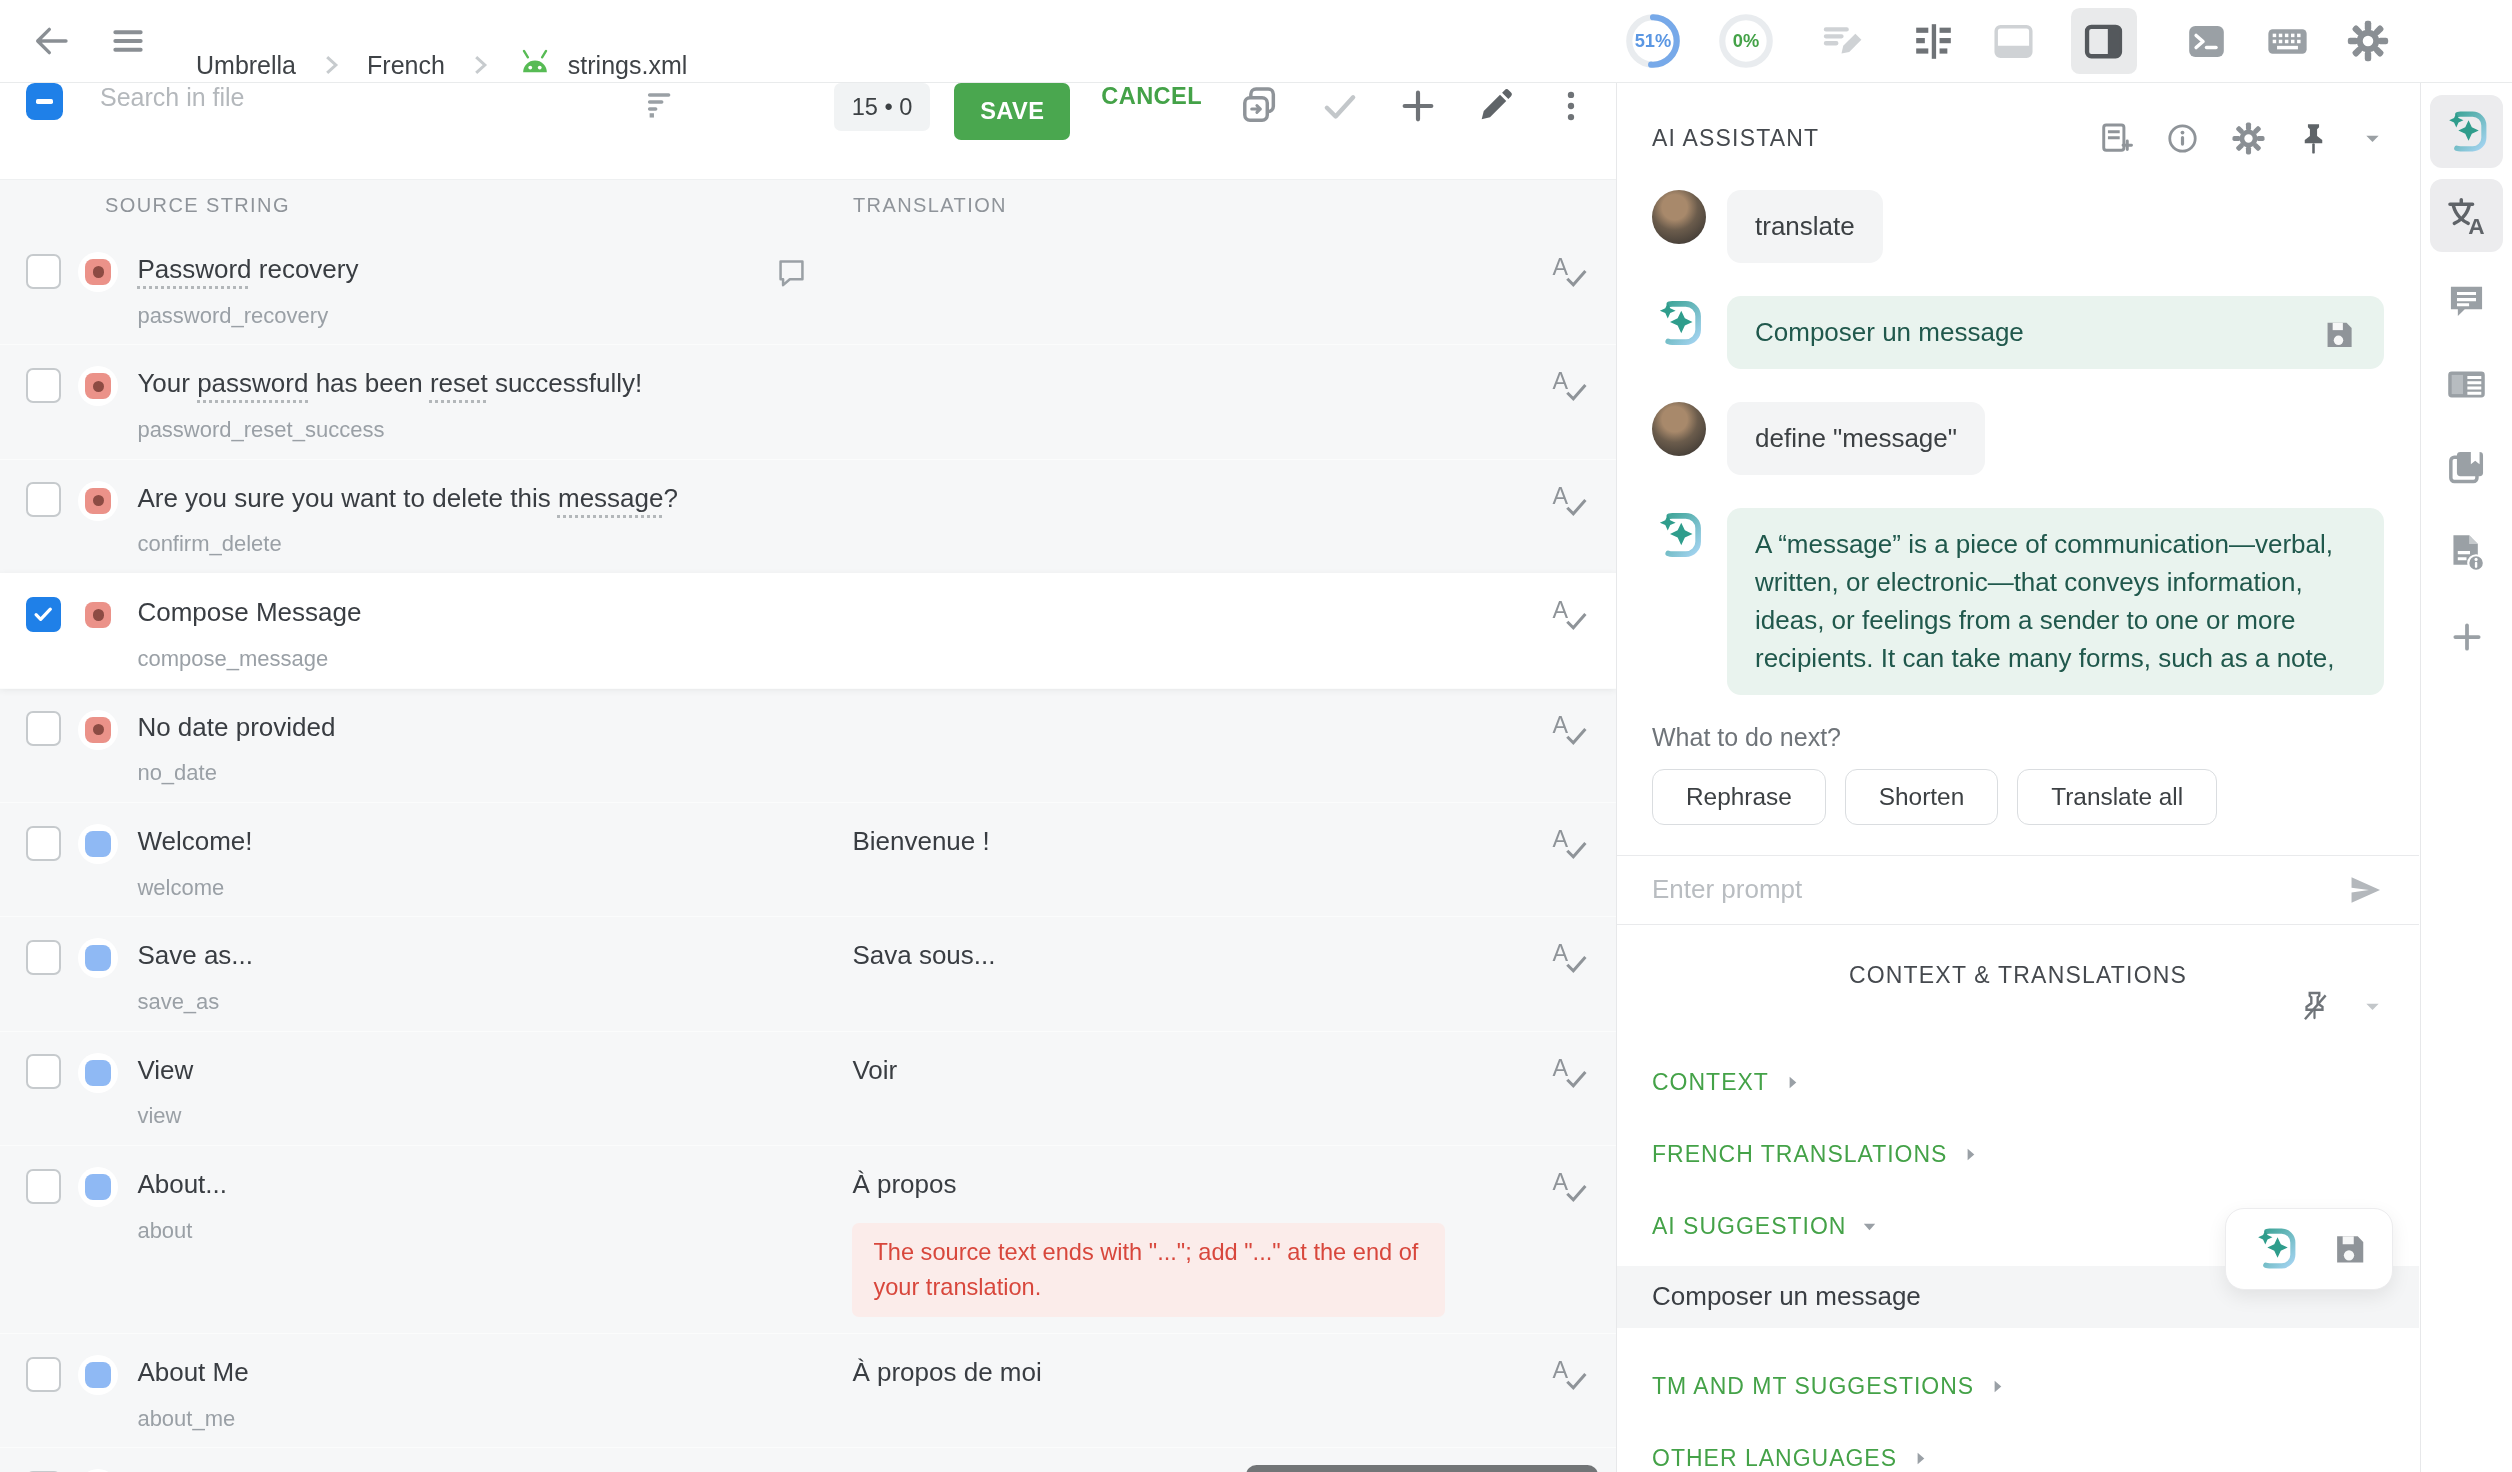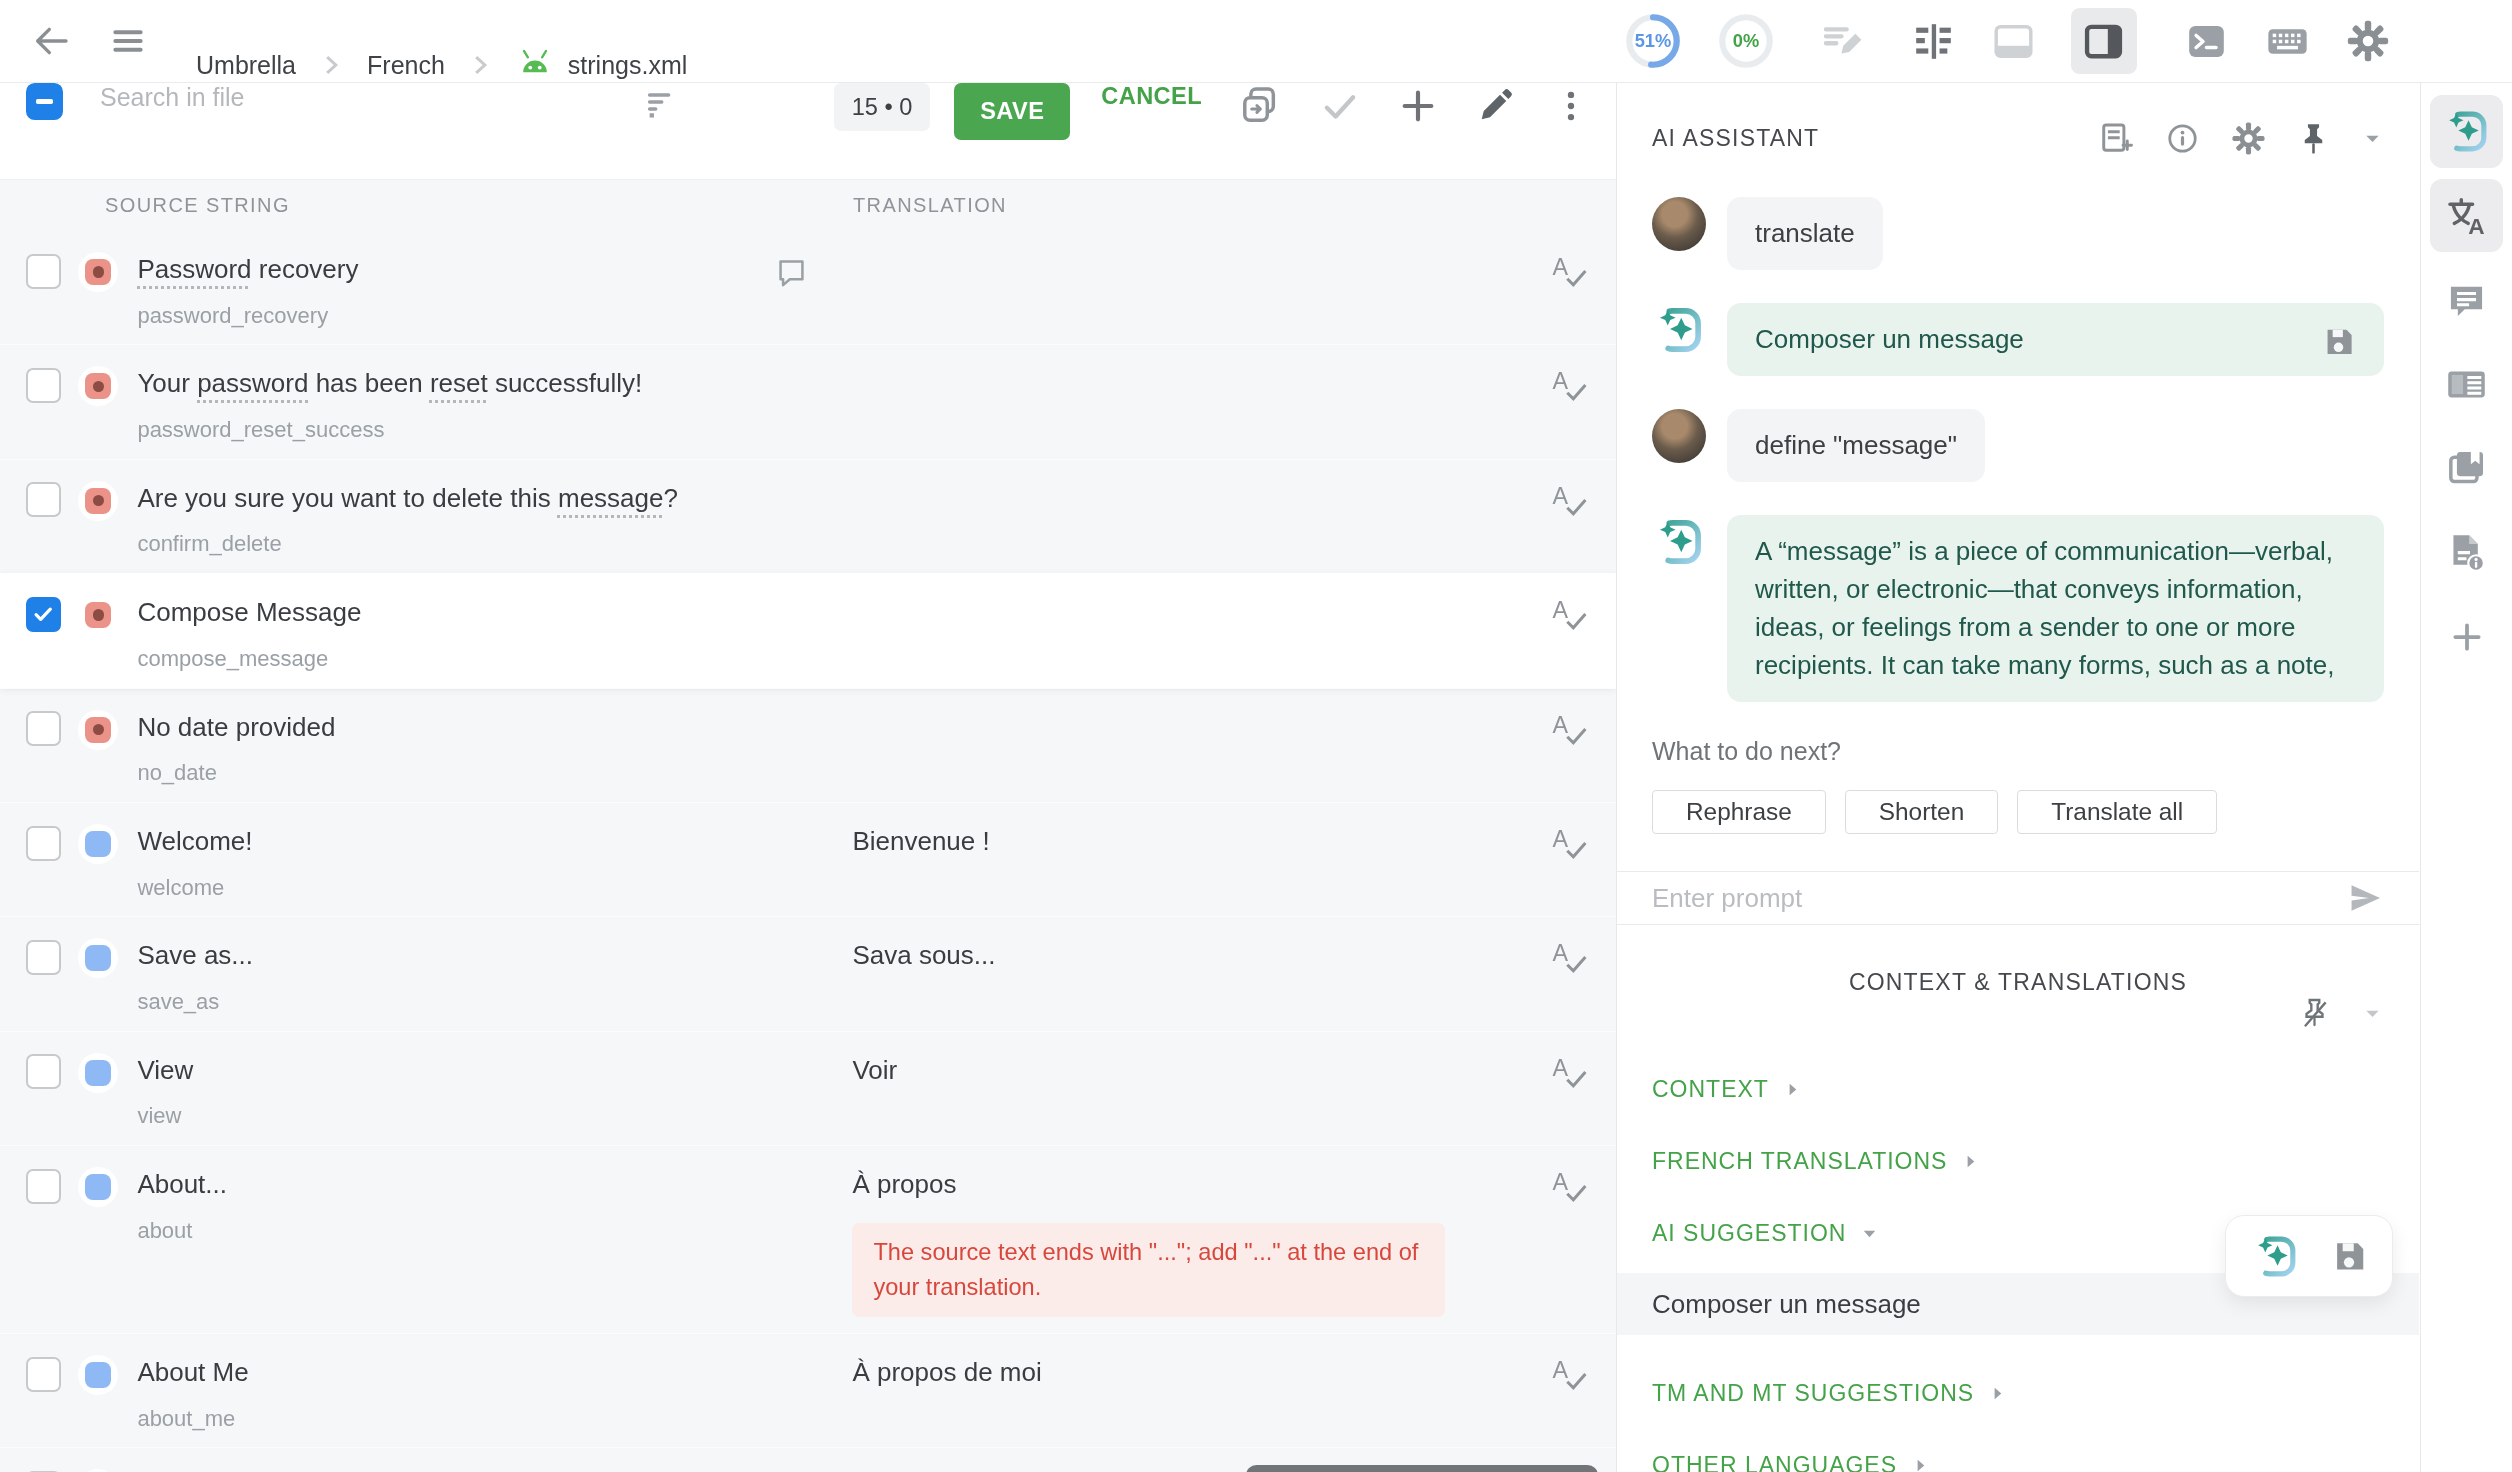--- a/index.html
+++ b/index.html
@@ -60,36 +60,36 @@
   .trblock { flex:1; padding-right:113px; }
   .tr { font-size:26px; color:#393d42; line-height:35px; min-height:0.9px; }
   .err { display:inline-block; background:#fbecea; color:#d8473c; font-size:23.6px; line-height:35px; border-radius:7px; padding:12.2px 21px; margin-top:21px; max-width:593px; }
   .comment { position:absolute; left:773px; top:23px; cursor:pointer; }
   .spell { position:absolute; right:28px; top:21px; cursor:pointer; z-index:9; }
 
   .pager { position:absolute; left:1246px; top:1382px; width:352px; height:73px; background:rgba(103,106,109,.93); border-radius:10.5px; display:flex; align-items:center; padding:0 31px; z-index:8; }
   .pager .plabel { color:#d8dadb; font-size:27px; font-weight:bold; letter-spacing:2.2px; }
 
   
-  .ai-pane { position:absolute; left:1616px; top:83px; width:803px; bottom:0; background:#fff; border-left:0.9px solid #e7e8ea; display:flex; flex-direction:column; overflow:hidden;gap:7px; }
+  .ai-pane { position:absolute; left:1616px; top:83px; width:803px; bottom:0; background:#fff; border-left:0.9px solid #e7e8ea; display:flex; flex-direction:column; overflow:hidden; }
   .ai-head { display:flex; align-items:center; padding:37px 35px 0 35px; }
   .ai-title { font-size:23px; color:#45494e; letter-spacing:1.2px; }
   .ai-head-icons { margin-left:auto; display:flex; align-items:center; gap:31px; }
   .msgs { padding:0 35px; }
   .msg { display:flex; margin-top:33px; gap:21px; align-items:flex-start; }
   .av { width:54px; height:54px; border-radius:50%; flex:none; background:radial-gradient(circle at 42% 32%, #a8896b 0 26%, #6b5c4c 48%, #2e2c2b 100%); }
   .ai-ic { width:54px; height:54px; flex:none; }
   .bub { background:#f3f4f5; border-radius:14px; padding:17.4px 28px; font-size:26px; line-height:38px; color:#3c4043; }
   .msg.ai .bub { background:#e9f3ee; color:#20584c; flex:1; display:flex; align-items:flex-start; gap:21px; }
   .msg.ai .txt { flex:1; }
   .bub.clamped .txt { max-height:154px; overflow:hidden; }
   .savei { flex:none; margin-top:3.5px; cursor:pointer; }
   .next { margin:28px 35px 0; font-size:25px; color:#6f7479; }
   .actions { display:flex; gap:19px; margin:17.4px 35px 0; }
-  .act { border:1.7px solid #dadde0; border-radius:4px; background:#fff; font-family:inherit; font-size:24.4px; color:#3c4043; padding:7px 33px; cursor:pointer; }
+  .act { border:1.7px solid #dadde0; border-radius:12px; background:#fff; font-family:inherit; font-size:24.4px; color:#3c4043; padding:13px 33px; cursor:pointer; }
   .hr { border-top:1.7px solid #e9eaec; margin-top:30px; }
   .prompt { display:flex; align-items:center; padding:0 35px; height:98px; }
   .prompt-input { flex:1; border:none; outline:none; background:transparent; font-family:inherit; font-size:26px; color:#3c4043; }
   .prompt-input::placeholder { color:#b9bdc1; }
   .ctx { padding:0 35px; flex:1; }
   .ctx-head { display:flex; align-items:center; margin-top:37px;flex-direction:column; }
   .ctx-title { font-size:23px; color:#45494e; letter-spacing:1.2px; }
   .ctx-icons { margin-left:auto; display:flex; align-items:center; gap:30px; }
   .sec-block { position:relative; }
   .sec { margin-top:45px; display:flex; align-items:center; gap:14px; cursor:pointer; }

